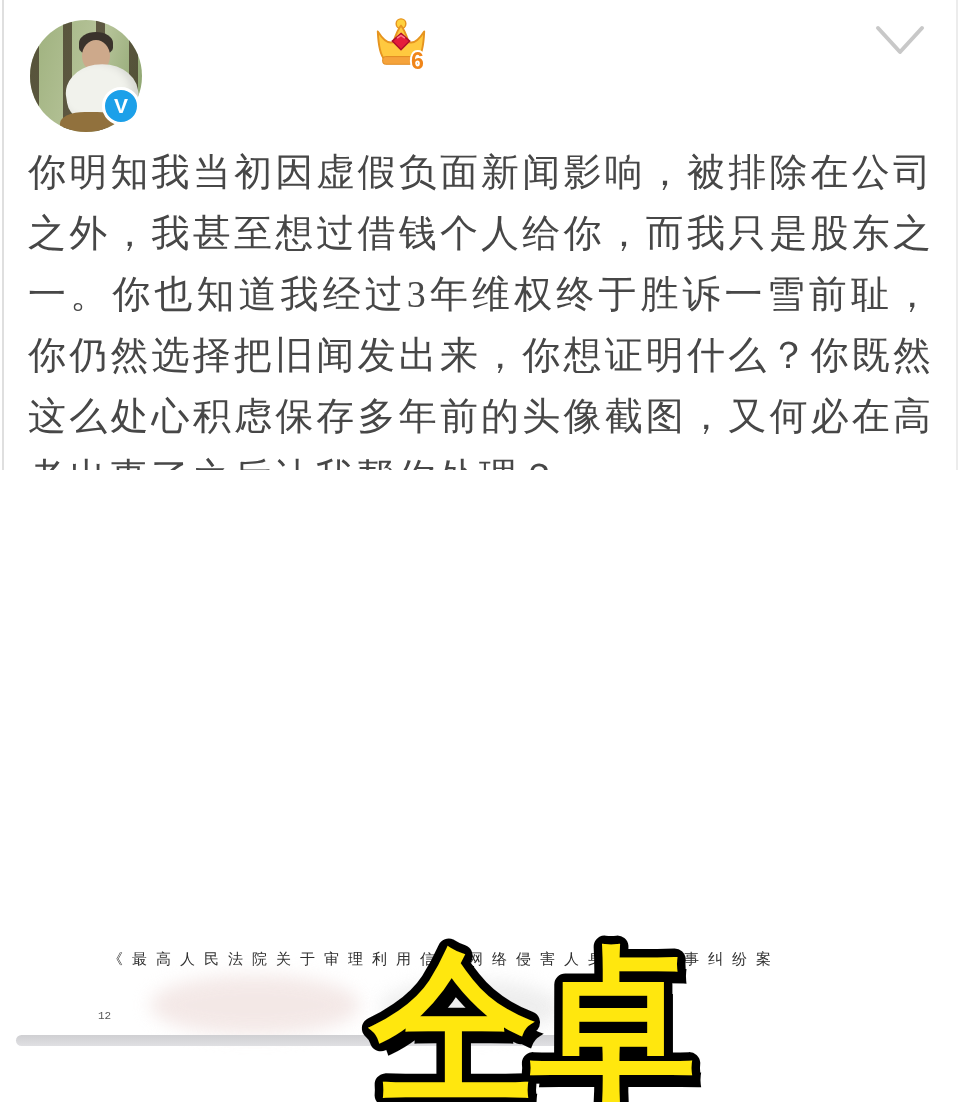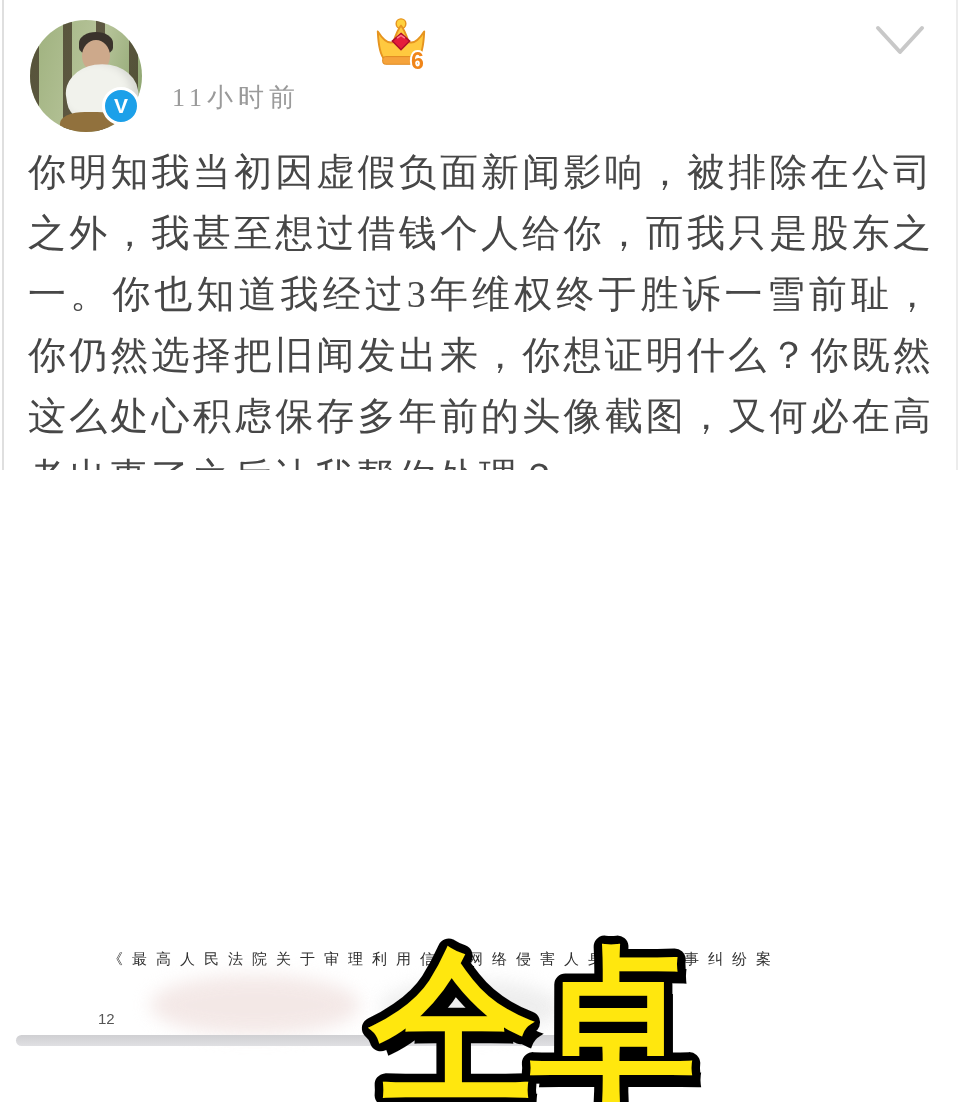--- a/index.html
+++ b/index.html
@@ -53,22 +53,22 @@
   .doc-title{
     position:absolute;left:108px;top:480px;width:680px;
     font-family:"Liberation Serif", serif;font-size:15px;letter-spacing:9px;
     color:#2f2f2f;filter:blur(0.7px);white-space:nowrap;
   }
   .smudge{position:absolute;border-radius:50%;filter:blur(9px);}
   .smudge-a{left:150px;top:505px;width:210px;height:60px;background:#f1e3e1;opacity:.8;}
   .smudge-b{left:380px;top:510px;width:180px;height:55px;background:#ececec;opacity:.9;}
   .smudge-c{left:560px;top:520px;width:90px;height:40px;background:#efe9e9;opacity:.8;}
   .page-number{
-    position:absolute;left:98px;top:540px;font-family:Liberation Sans, sans-serif;
-    font-size:15px;color:#555;filter:blur(.4px);
+    position:absolute;left:98px;top:540px;font-family:Liberation Mono, monospace;
+    font-size:11px;color:#555;filter:blur(.4px);
   }
   .doc-bar{
     position:absolute;left:16px;top:565px;width:622px;height:11px;border-radius:6px;
     background:linear-gradient(#cfcfd2,#e0e0e3);
   }
   .watermark{position:absolute;left:248px;top:458px;width:564px;height:204px;}
 </style>
 </head>
 <body>
 
@@ -90,21 +90,20 @@
 
   <svg class="vip-crown" viewBox="0 0 60 56">
     <circle cx="30" cy="7" r="5" fill="#FFD23E" stroke="#E6941F" stroke-width="1.5"></circle>
     <path d="M6 15 Q7 38 13 44 L47 44 Q53 38 54 15 Q45 29 38 26 Q33 12 30 9 Q27 12 22 26 Q15 29 6 15 Z" fill="#FFC93F" stroke="#E6941F" stroke-width="2" stroke-linejoin="round"></path>
     <rect x="11" y="41" width="38" height="8" rx="3" fill="#F5A33B" stroke="#E08A20" stroke-width="1"></rect>
     <path d="M30 17 L39 25 L30 34 L21 25 Z" fill="#E51C3C" stroke="#AF0E2C" stroke-width="1.5"></path>
     <path d="M26 22 L30 19 L34 22" fill="none" stroke="#FF7A8E" stroke-width="1.5"></path>
     <text x="47" y="54" text-anchor="middle" font-size="24" font-weight="bold" fill="#F08519" stroke="#FFFFFF" stroke-width="4" paint-order="stroke" font-family="Liberation Sans, sans-serif">6</text>
   </svg>
 
-  <div class="timestamp">11小时前</div>
 
   <svg class="chevron" viewBox="0 0 52 34">
     <polyline points="4,4 26,28 48,4" fill="none" stroke="#c8c8c8" stroke-width="4" stroke-linecap="round" stroke-linejoin="round"></polyline>
   </svg>
 </div>
 
 <div class="post-text">你明知我当初因虚假负面新闻影响，被排除在公司之外，我甚至想过借钱个人给你，而我只是股东之一。你也知道我经过3年维权终于胜诉一雪前耻，你仍然选择把旧闻发出来，你想证明什么？你既然这么处心积虑保存多年前的头像截图，又何必在高考出事了之后让我帮你处理？</div>
 
 <div class="attachment">
 

